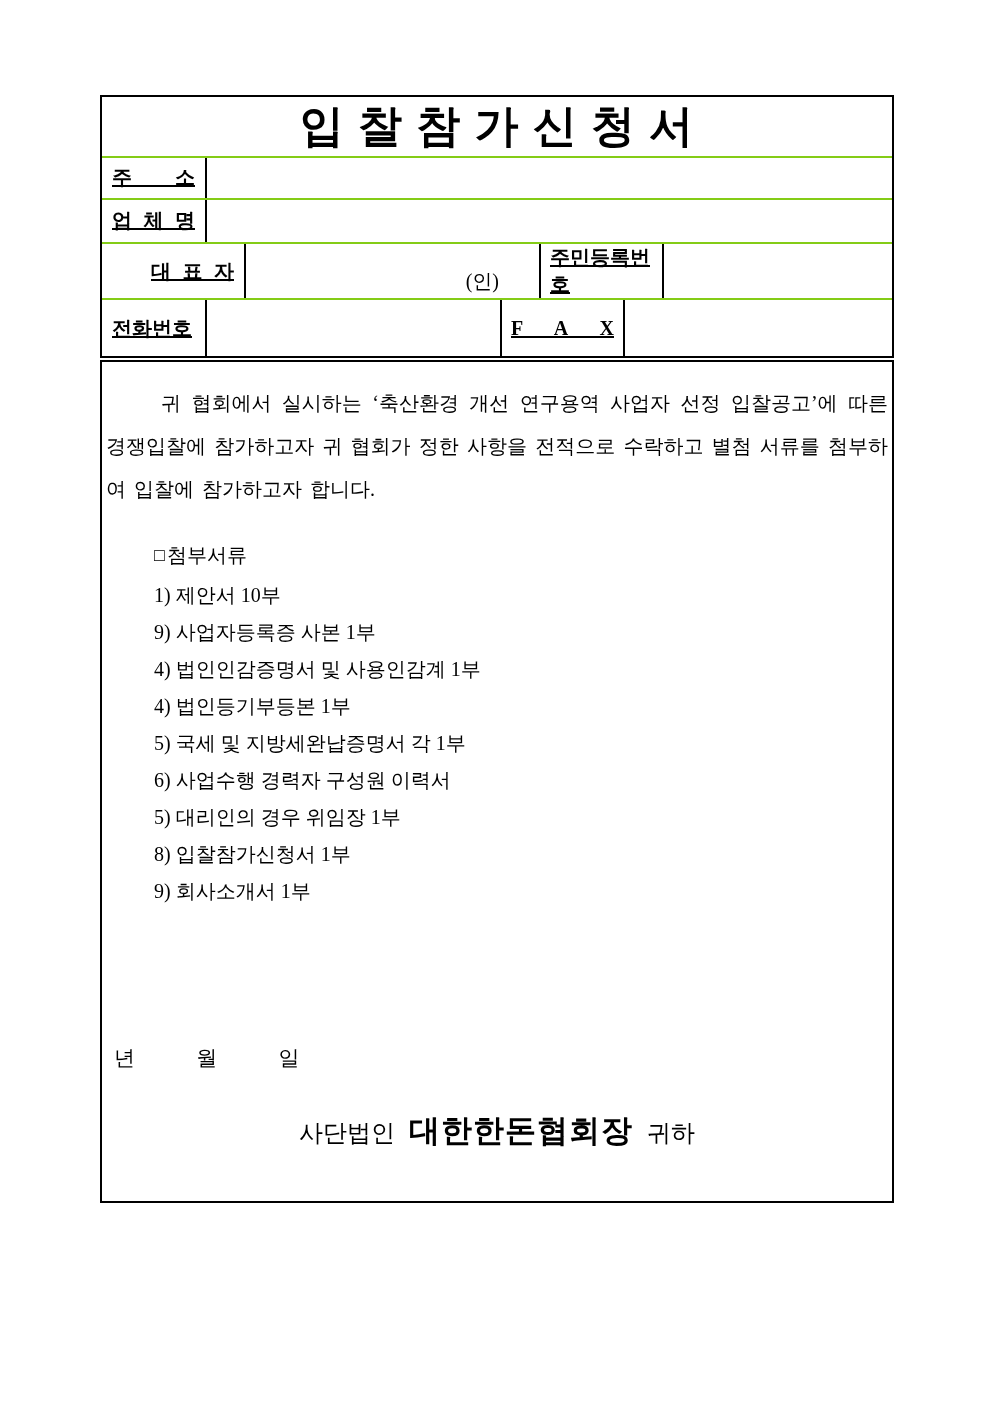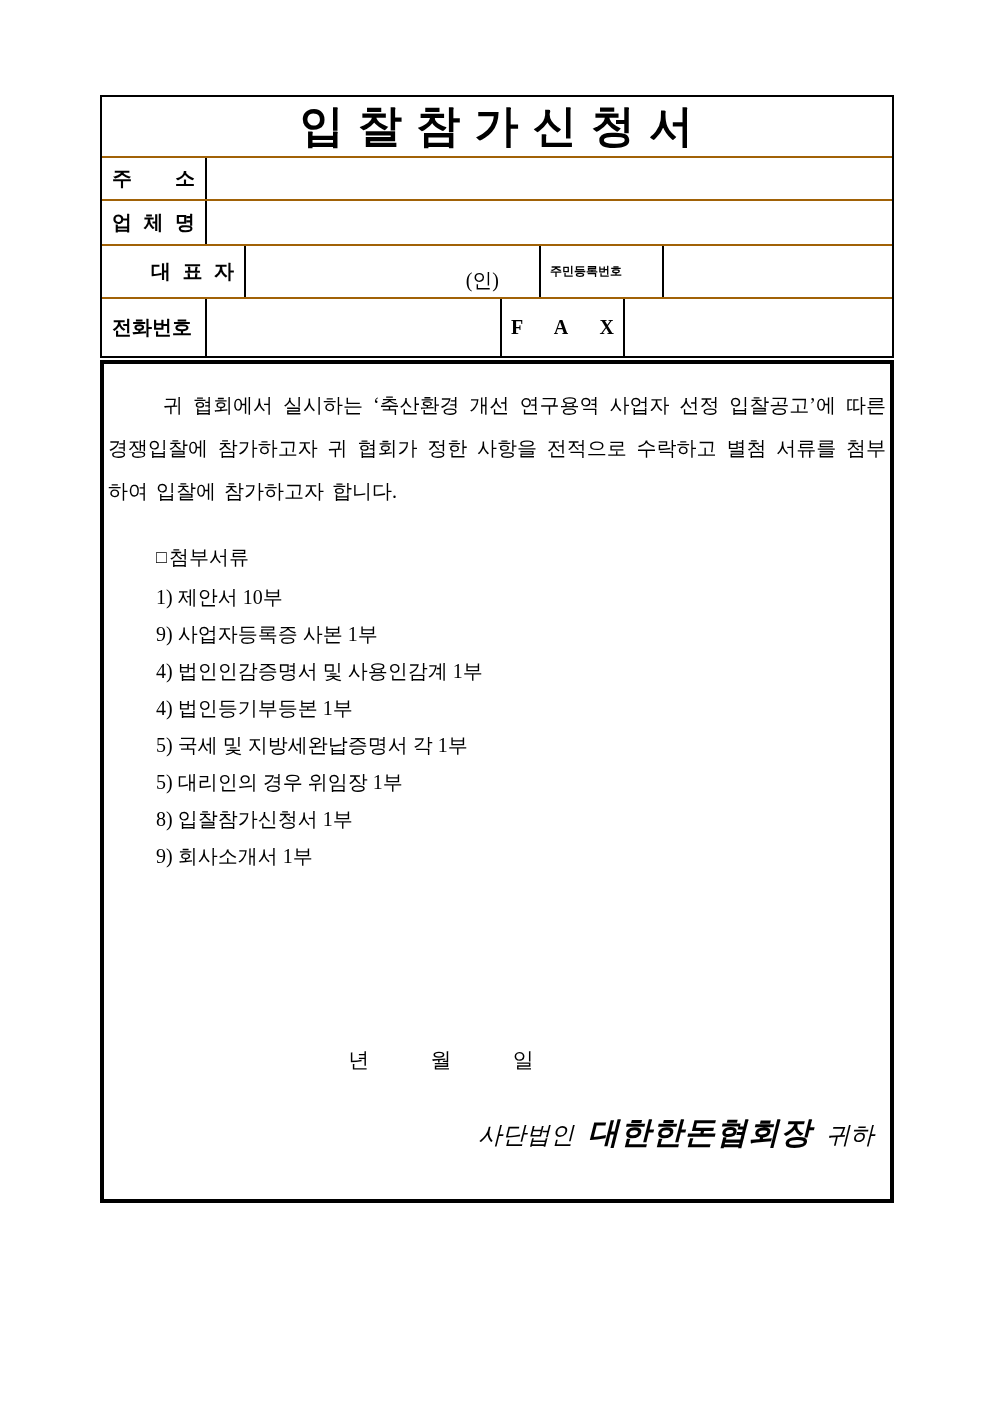--- a/index.html
+++ b/index.html
@@ -25,21 +25,21 @@
     height: 61px;
     display: flex; align-items: center; justify-content: center;
   }
   .doc-title {
     font-family: "Liberation Sans", "DejaVu Sans", sans-serif;
     font-weight: 700;
     font-size: 44px;
     letter-spacing: 1px;
     white-space: pre;
   }
-  .t-row { display: flex; border-top: 2px solid #a16207; }
+  .t-row { display: flex; border-top: 2px solid #84cc16; text-decoration: underline; }
   .r-address { height: 46px; }
   .r-company { height: 49px; }
   .r-rep     { height: 56px; padding-left: 39px; }
   .r-phone   { height: 64px; }
   .cell { position: relative; }
   .lbl {
     width: 105px;
     border-right: 2px solid #000;
     font-weight: 700; font-size: 20px;
     padding: 0 10px;
@@ -54,33 +54,33 @@
     border-right: 2px solid #000;
   }
   .lbl2 {
     width: 123px;
     border-right: 2px solid #000;
     font-weight: 700;
     display: flex; flex-direction: column; justify-content: center;
     padding: 0 9px;
   }
   .lbl2 > span { display: block; text-align: justify; text-align-last: justify; }
-  .reg-lbl > span { font-size: 12px; letter-spacing: 0; }
+  .reg-lbl > span { font-size: 20px; letter-spacing: 0; }
   .fax-lbl > span { font-size: 20px; }
   .val-wide { flex: 1 1 auto; }
   .seal {
     position: absolute;
     right: 40px; bottom: 3px;
     font-size: 20px;
   }
   
   .body-box {
     margin-top: 2px;
     width: 794px; height: 843px;
-    border: 4px solid #000000;
+    border: 2px solid #000000;
     position: relative;
   }
   .body-par {
     position: absolute;
     top: 20px; left: 4px; right: 4px;
     font-size: 20px;
     line-height: 43px;
     text-align: justify;
     text-indent: 55px;
     word-spacing: 3px;
@@ -96,32 +96,31 @@
     display: flex; align-items: center;
   }
   .checkbox-glyph {
     font-size: 18px;
     margin-right: 2px;
   }
   .attach-list { list-style: none; }
   .attach-list li { line-height: 37px; }
   .date-line {
     position: absolute;
-    top: 682px; left: 0; right: 0;
-    text-align: center;
+    top: 682px; left: 12px; right: 0;
+    text-align: left;
     padding-right: 112px;
     font-size: 21px;
   }
   .date-line .d-sep { margin-left: 56px; }
   .signature {
     position: absolute;
-    top: 748px; left: 0; right: 16px;
-    text-align: right;
+    top: 748px; left: 0; right: 0;
+    text-align: center;
     white-space: nowrap;
-    font-style: italic;
   }
   .sig-prefix, .sig-suffix { font-size: 24px; }
   .sig-org {
     font-size: 31px;
     font-weight: 700;
     margin: 0 10px;
     letter-spacing: 1px;
   }
 </style>
 </head>
@@ -183,20 +182,21 @@
       <div class="attach-heading">
         <span class="checkbox-glyph">□</span>
         <span>첨부서류</span>
       </div>
       <ul class="attach-list">
         <li>1) 제안서 10부</li>
         <li>9) 사업자등록증 사본 1부</li>
         <li>4) 법인인감증명서 및 사용인감계 1부</li>
         <li>4) 법인등기부등본 1부</li>
         <li>5) 국세 및 지방세완납증명서 각 1부</li>
+        <li>6) 사업수행 경력자 구성원 이력서</li>
         <li>5) 대리인의 경우 위임장 1부</li>
         <li>8) 입찰참가신청서 1부</li>
         <li>9) 회사소개서 1부</li>
       </ul>
     </div>
 
     <div class="date-line">
       <span>년</span>
       <span class="d-sep">월</span>
       <span class="d-sep">일</span>

